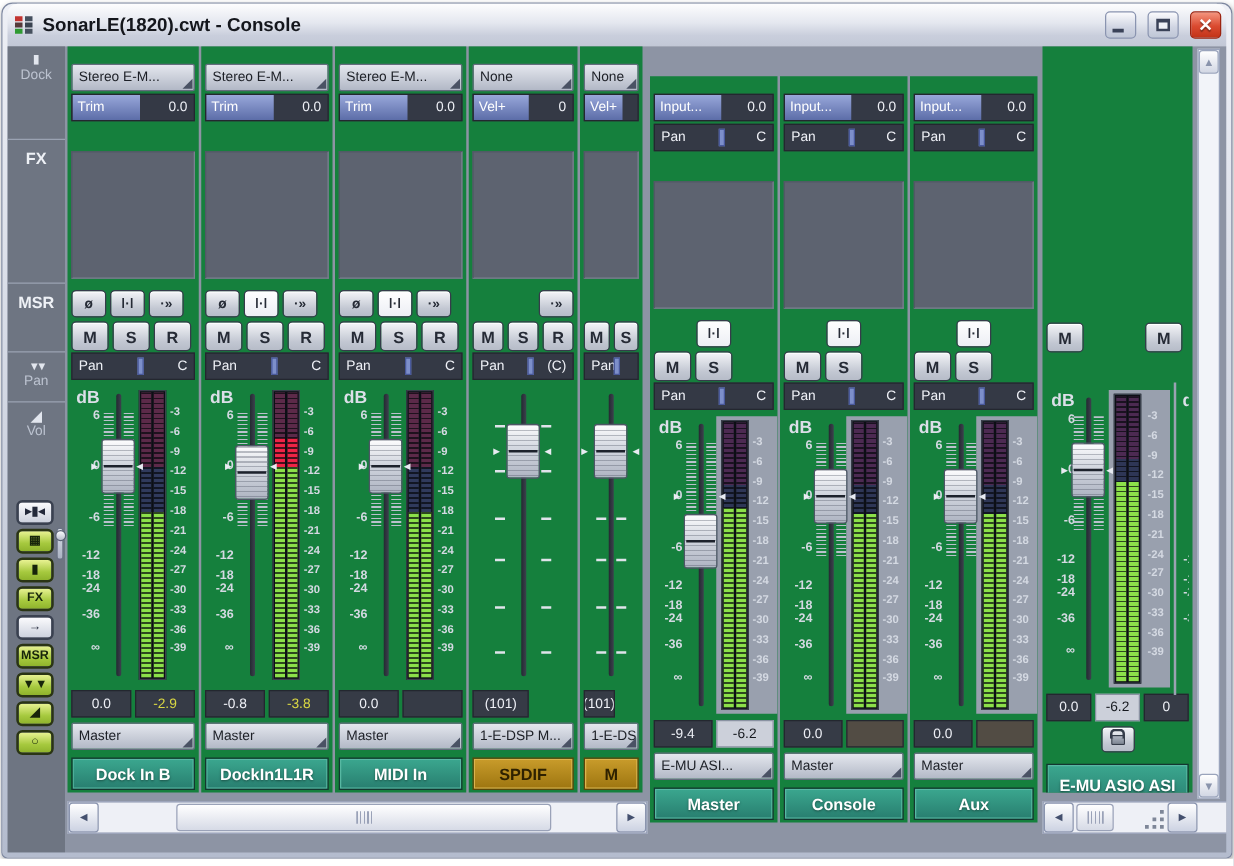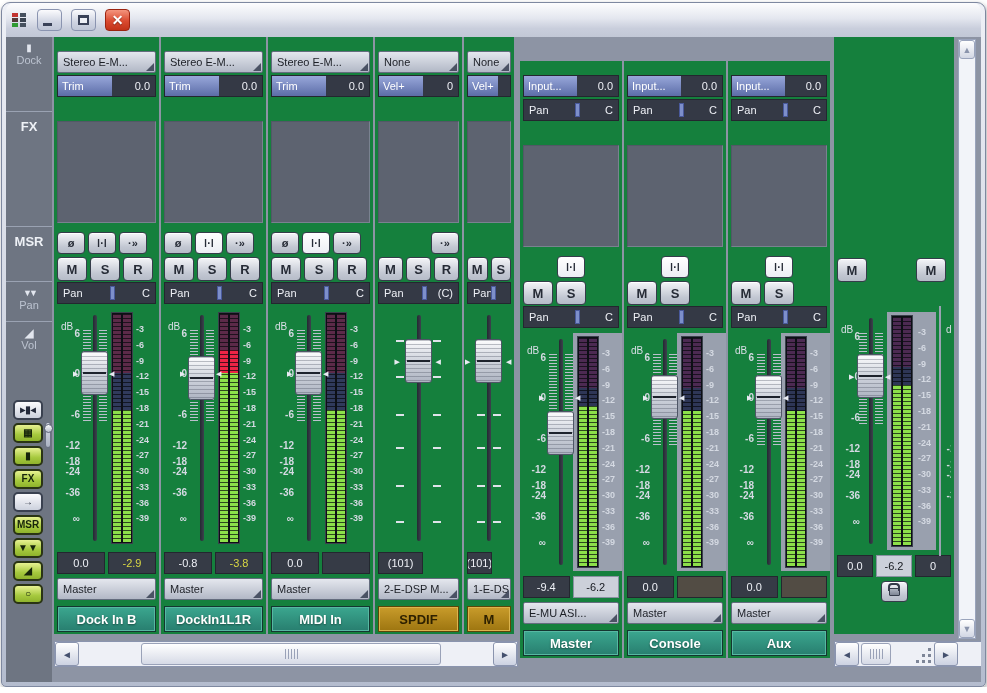--- a/index.html
+++ b/index.html
@@ -71,21 +71,21 @@
   .btnrow.right{justify-content:flex-end;}
   .sqbtn{width:28px;height:22px;background:linear-gradient(#f4f5f8,#c2c7d2 70%,#b6bcc8);border:1px solid #353c4a;border-radius:4px;
     font-size:11px;font-weight:bold;color:#262b36;display:flex;align-items:center;justify-content:center;box-shadow:inset 0 1px 0 #fff;}
   .sqbtn.active{background:linear-gradient(#ffffff,#eceef4);}
   .msr-row{height:26px;margin:1px 3px 0;display:flex;gap:3px;align-items:center;}
   .msr-row .sqbtn{width:30px;height:24px;font-size:13px;}
 
   
   .fader-area{position:relative;height:238px;margin:5px 3px 0;}
   .fscale{position:absolute;top:0;bottom:0;overflow:hidden;}
-  .fscale .dbh{position:absolute;left:2px;top:12px;font-size:10px;font-weight:normal;color:#dbdfe8;}
+  .fscale .dbh{position:absolute;left:2px;top:0;font-size:14px;font-weight:bold;color:#dbdfe8;}
   .fscale .lab{position:absolute;right:1px;font-size:10px;font-weight:bold;color:#d4d9e2;transform:translateY(-50%);white-space:nowrap;}
   .ridge{position:absolute;top:9%;height:38%;width:8px;background:repeating-linear-gradient(to bottom,#bac0cc 0 1px,transparent 1px 3px);}
   .ftrack{position:absolute;top:6px;bottom:6px;width:4px;background:linear-gradient(90deg,#242932,#3c414d);border-radius:2px;}
   .fthumb{position:absolute;width:27px;height:44px;border:1px solid #4e5666;border-radius:3px;
     background-image:repeating-linear-gradient(to bottom,rgba(74,80,96,.35) 0 1px,transparent 1px 4px),linear-gradient(#fdfdfe,#d6dae2 40%,#aeb4c2);}
   .fthumb:after{content:'';position:absolute;left:1px;right:1px;top:50%;height:2px;margin-top:-1px;background:#1d222c;}
   .uarrow{position:absolute;font-size:7px;color:#e8ebf2;line-height:7px;transform:translateY(-3px);}
   .tick{position:absolute;width:8px;height:2px;background:#dfe3ea;}
   .tick.tl{left:22%;}.tick.tr{right:22%;}
   .mpanel{position:absolute;top:0;bottom:0;width:49px;background:#99a0ae;}
@@ -143,20 +143,21 @@
 <div class="window">
   <div class="titlebar">
     <svg class="app-icon" viewBox="0 0 18 18">
       <rect x="2" y="2" width="6" height="4" fill="#c23430"></rect>
       <rect x="2" y="7" width="6" height="4" fill="#553a3a"></rect>
       <rect x="2" y="12" width="6" height="4" fill="#2f9a32"></rect>
       <rect x="10" y="2" width="6" height="4" fill="#46505e"></rect>
       <rect x="10" y="7" width="6" height="4" fill="#3a4350"></rect>
       <rect x="10" y="12" width="6" height="4" fill="#46505e"></rect>
     </svg>
+    <span class="title-text">SonarLE(1820).cwt - Console</span>
     <button class="winbtn">
         <span class="minbar"></span>
       </button>
     <button class="winbtn">
         <span class="maxbox"></span>
       </button>
     <button class="winbtn close">✕</button>
   </div>
 
   <div class="client">
@@ -470,21 +471,21 @@
             <span class="tick tr" style="top:89%"></span>
             <div class="ftrack" style="left:calc(50% - 2px)"></div>
             <span class="uarrow" style="top:22%;left:calc(50% - 24px)">▶</span>
             <span class="uarrow" style="top:22%;left:calc(50% + 17px)">◀</span>
             <div class="fthumb" style="top:calc(22% - 22px);left:calc(50% - 14px)"></div>
           </div>
           <div class="ro-row half">
             <div class="ro">(101)</div>
           </div>
           <div class="row dropdown out-row">
-            <span class="dd-text">2-E-DSP M...</span>
+            <span class="dd-text">1-E-DSP M...</span>
             <span class="fold"></span>
           </div>
           <div class="name name-gold">SPDIF</div>
         </div>
         <div class="strip" style="width:50px">
           <div class="row dropdown first">
             <span class="dd-text">None</span>
             <span class="fold"></span>
           </div>
           <div class="row chip-row second">
@@ -808,20 +809,21 @@
           <div class="ro-row">
             <div class="ro">0.0</div>
             <div class="ro peak-light">-6.2</div>
             <div class="ro">0</div>
           </div>
           <div class="lock-row">
             <button class="sqbtn lockbtn">
               <span class="lock"></span>
             </button>
           </div>
+          <div class="name name-teal outs-name">E-MU ASIO ASI</div>
         </div>
       </div>
 
     <div class="hscroll tracks-scroll">
       <button class="sbtn">◄</button>
       <div class="htrack">
         <div class="hthumb" style="left:62px;width:300px">
           <span class="hgrip"></span>
         </div>
       </div>

